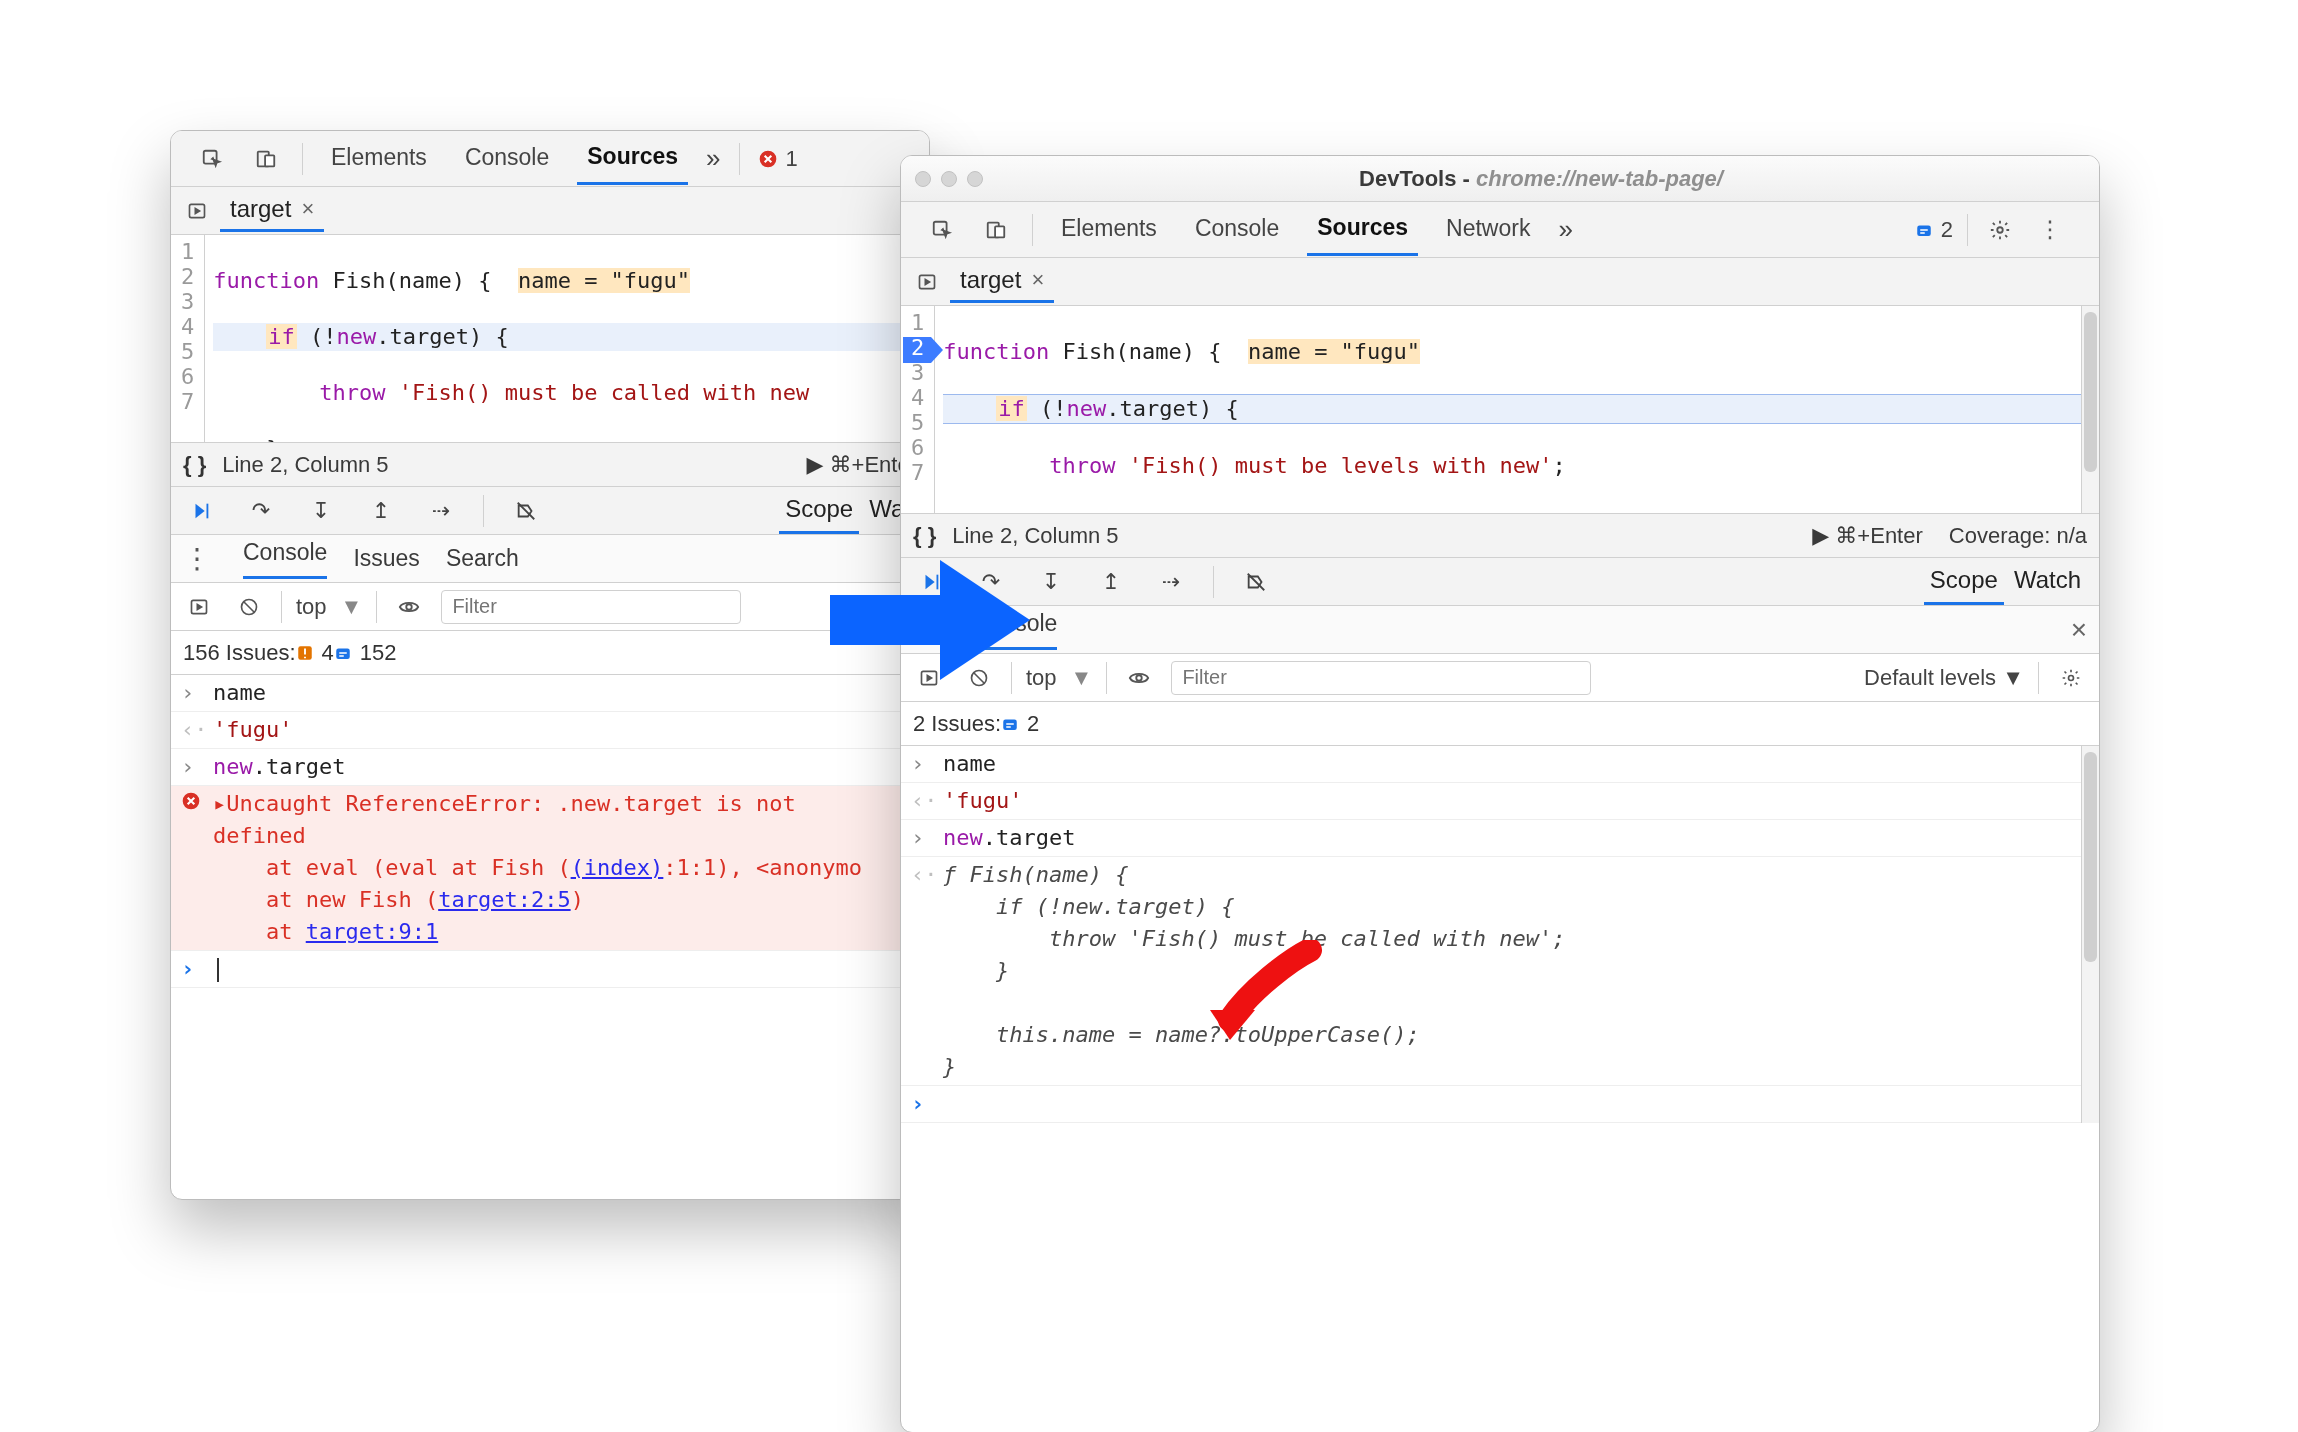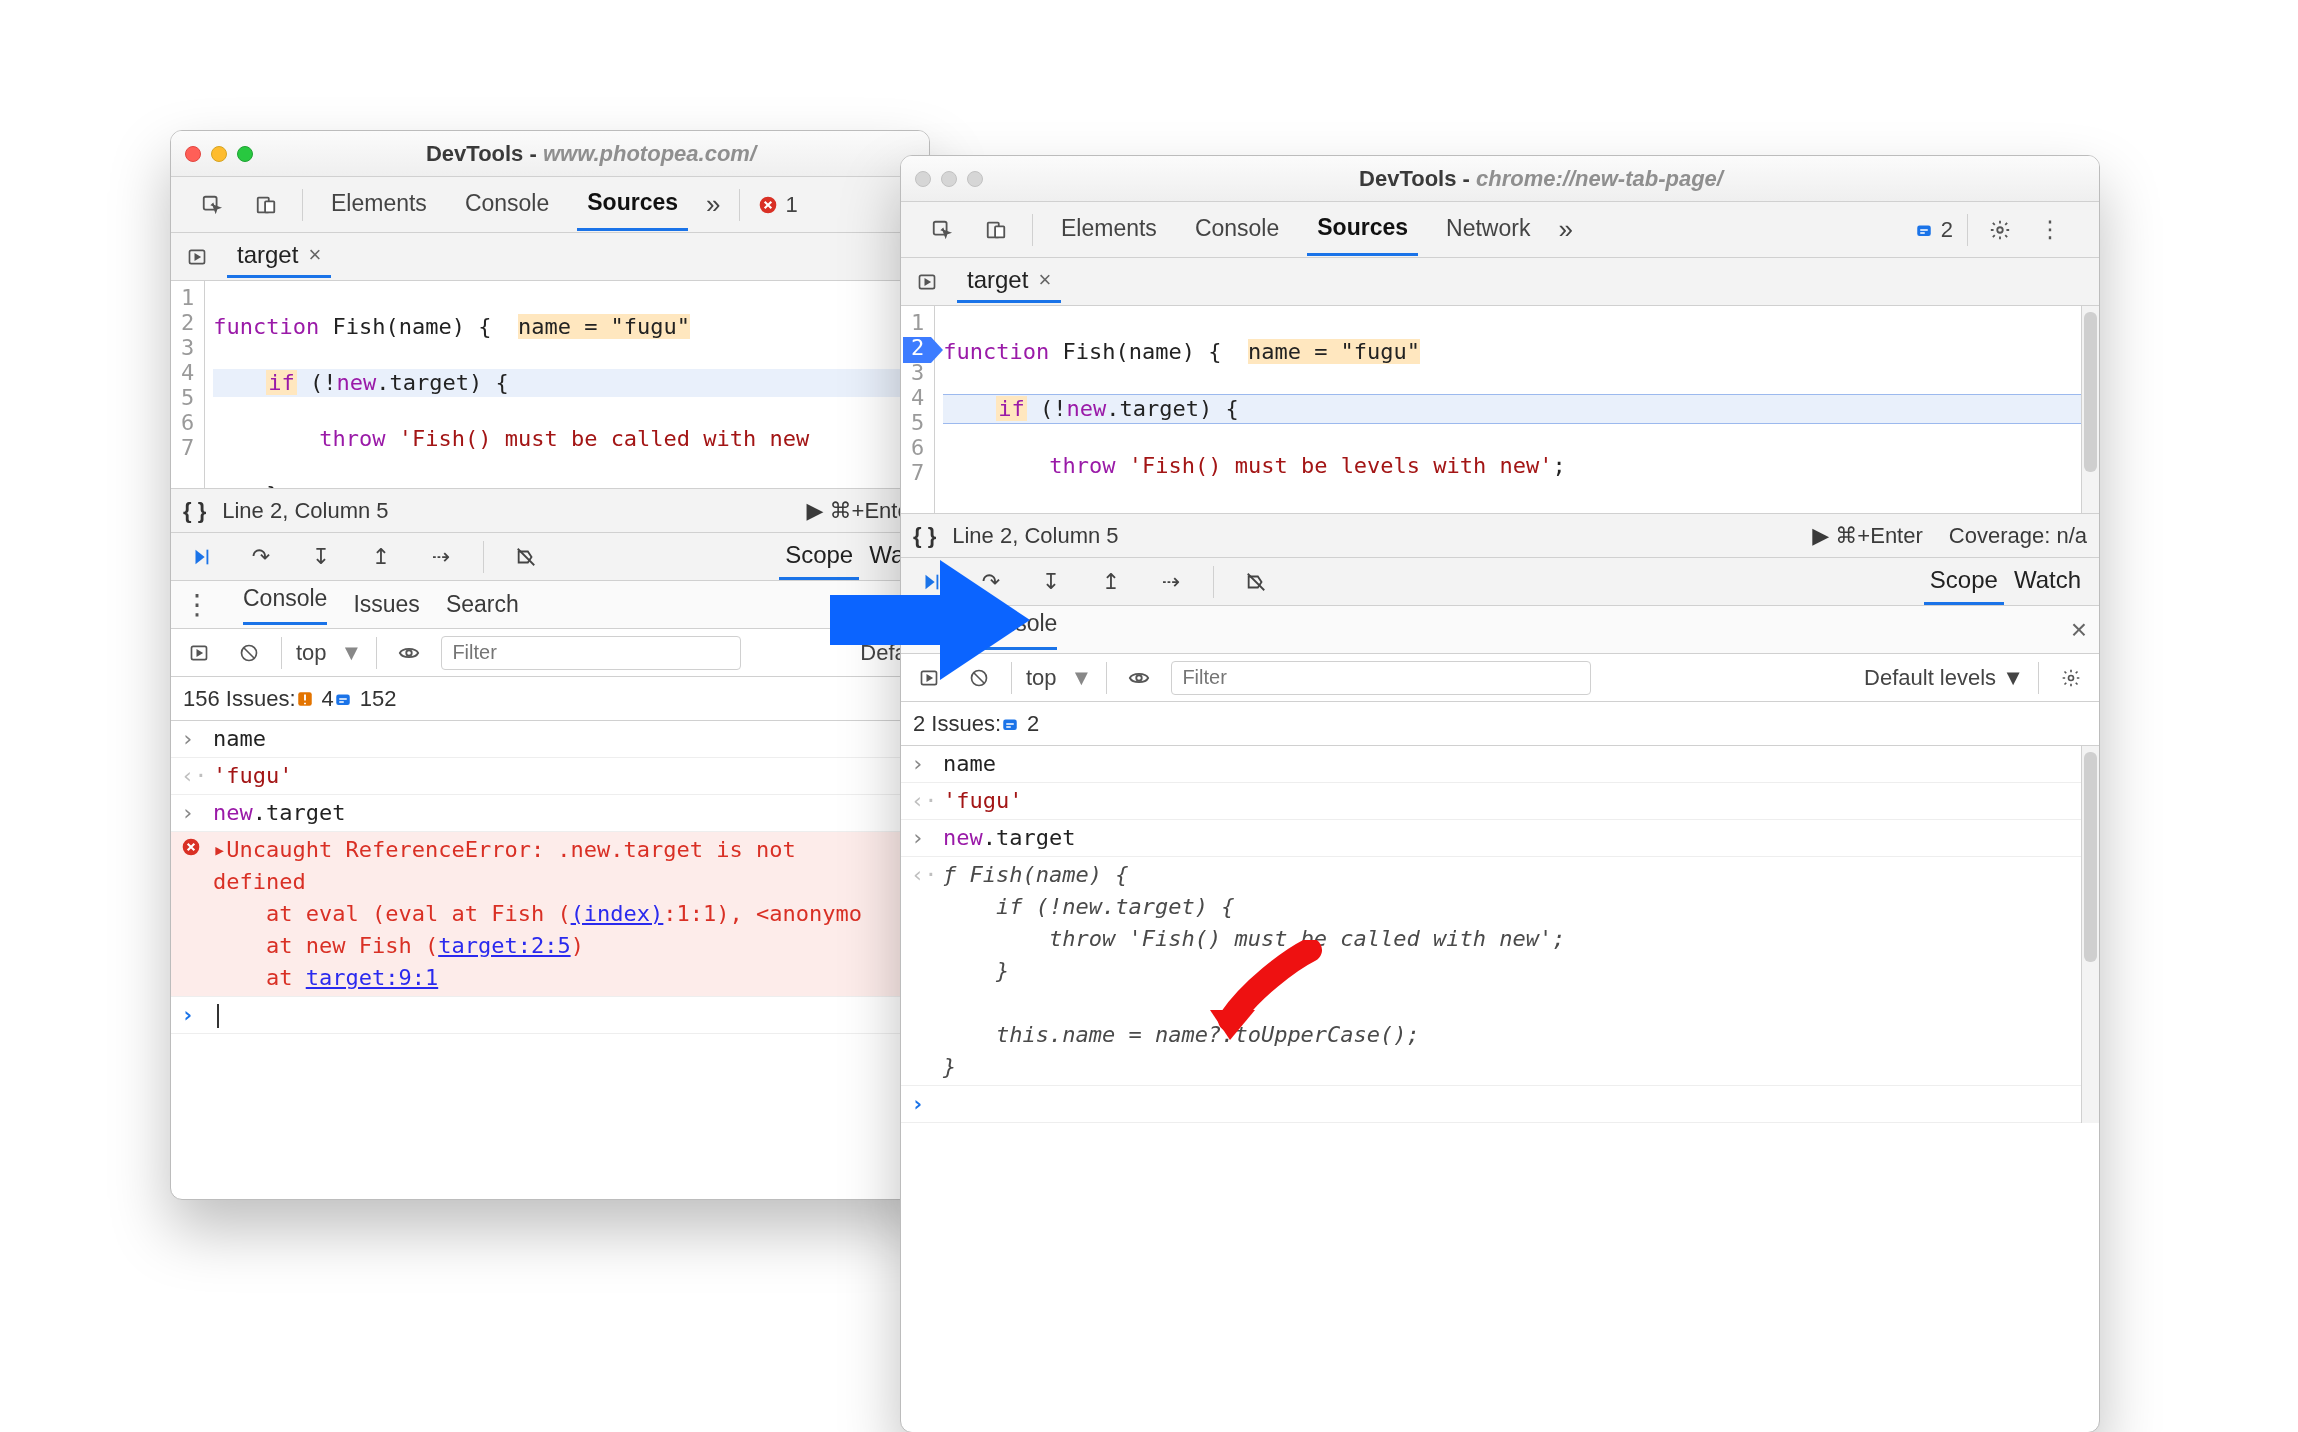--- a/index.html
+++ b/index.html
@@ -70,21 +70,21 @@
   .sep{width:1px;height:32px;background:var(--border)}
   .icon-btn{display:inline-flex;align-items:center;justify-content:center;width:36px;height:36px;border-radius:4px;color:#555}
   .tab{padding:10px 10px 12px;color:#444}
   .tab.active{color:#111;border-bottom:3px solid var(--accent);font-weight:600}
   .more{font-size:26px}
   .right-slot{margin-left:auto;display:flex;align-items:center;gap:14px;padding-right:8px}
 
   .pill{display:inline-flex;align-items:center;gap:8px;font-size:22px}
 
   .filetabs{
-    display:flex;align-items:center;gap:12px;
+    display:flex;align-items:center;gap:5px;
     height:48px;padding:0 8px;
     background:var(--chrome);
     border-bottom:1px solid var(--border);
   }
   .filetab{display:inline-flex;align-items:center;gap:10px;padding:6px 10px;border-bottom:3px solid var(--accent);}
   .filetab .close{font-size:22px;color:#666}
 
   .editor{
     display:flex;
     background:#fff;
@@ -174,30 +174,20 @@
   .scopewatch .t.active{border-bottom:3px solid var(--accent)}
 
   .x-close{margin-left:auto;font-size:28px;color:#666}
   .muted{color:#888}
 </style>
 </head>
 <body>
 
 <div class="window" style="left:170px;top:130px;width:760px;height:1070px;">
 
-  <div class="titlebar">
-    <div class="traffic">
-      <span class="dot red"></span>
-      <span class="dot yellow"></span>
-      <span class="dot green"></span>
-    </div>
-    <div class="title">
-      <span>DevTools - </span><span class="url">www.photopea.com/</span>
-    </div>
-  </div>
 
   <div class="toolbar">
     <span class="icon-btn">
         <svg width="22" height="22" viewBox="0 0 24 24" fill="none" stroke="currentColor" stroke-width="2">
           <rect x="3" y="3" width="14" height="14" rx="2"></rect>
           <path d="M12 12l8 3-3 1-1 3-3-8z" fill="currentColor"></path>
         </svg>
       </span>
     <span class="icon-btn">
         <svg width="22" height="22" viewBox="0 0 24 24" fill="none" stroke="currentColor" stroke-width="2">

